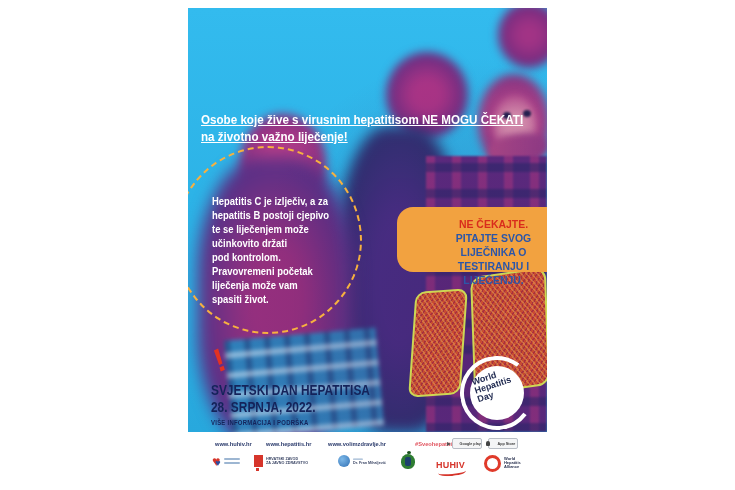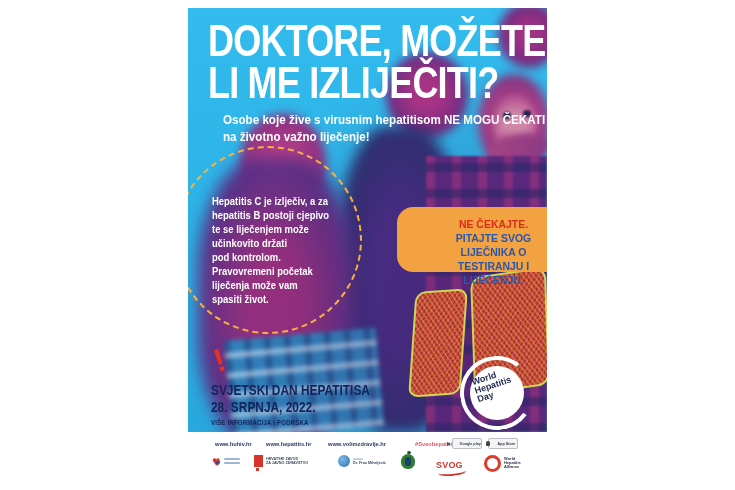--- a/index.html
+++ b/index.html
@@ -45,21 +45,21 @@
   .lobe1 { left:2px; top:20px; width:48px; height:102px; border-radius:10px; transform:rotate(4deg) skewY(-8deg); }
   .lobe2 { left:62px; top:2px;  width:72px; height:114px; border-radius:12px; transform:rotate(-2deg) skewY(-6deg); }
 
   
   .dash-circle { position:absolute; left:-14px; top:138px; width:184px; height:184px;
     border:2px dashed #f7b13f; border-radius:50%; }
 
   
   .title { position:absolute; left:20px; top:12px; color:#ffffff; font-weight:700; font-size:45px; }
   .tline { display:block; white-space:nowrap; transform:scaleX(0.8); transform-origin:0 0; line-height:42px; letter-spacing:-1px; }
-  .subtitle { position:absolute; left:35px; top:104px; color:#ffffff; font-weight:700; font-size:12.5px; }
+  .subtitle { position:absolute; left:13px; top:104px; color:#ffffff; font-weight:700; font-size:12.5px;text-decoration:underline; }
   .sline { display:block; white-space:nowrap; transform:scaleX(0.93); transform-origin:0 0; line-height:16.5px; }
   .info { position:absolute; left:24px; top:186px; color:#ffffff; font-weight:700; font-size:10.5px; }
   .iline { display:block; white-space:nowrap; transform:scaleX(0.9); transform-origin:0 0; line-height:14px; }
 
   
   .cta { position:absolute; left:209px; top:199px; width:150px; height:65px; background:#f2a240;
     border-radius:16px 0 0 16px; box-sizing:border-box; padding-top:10px; text-align:center;
     font-weight:700; font-size:11px;padding-left:43px; }
   .cta span { display:block; line-height:14px; transform:scaleX(0.95); }
   .cta .c-red { color:#d92c1c; }
@@ -143,24 +143,20 @@
     <div class="plaid-left"></div>
     <div class="photo-vignette"></div>
 
     <div class="liver">
       <div class="lobe lobe1"></div>
       <div class="lobe lobe2"></div>
     </div>
 
     <div class="dash-circle"></div>
 
-    <div class="title">
-      <span class="tline">DOKTORE, MOŽETE</span>
-      <span class="tline">LI ME IZLIJEČITI?</span>
-    </div>
 
     <div class="subtitle">
       <span class="sline">Osobe koje žive s virusnim hepatitisom NE MOGU ČEKATI</span>
       <span class="sline">na životno važno liječenje!</span>
     </div>
 
     <div class="info">
       <span class="iline">Hepatitis C je izlječiv, a za</span>
       <span class="iline">hepatitis B postoji cjepivo</span>
       <span class="iline">te se liječenjem može</span>
@@ -235,21 +231,21 @@
         <span>Dr. Fran Mihaljević</span>
       </span>
     </div>
 
     <div class="plogo p4">
       <span class="apple-emblem"></span>
     </div>
 
     <div class="plogo p5">
       <span class="huhiv-wrap">
-        <span class="huhiv-txt">SVOG</span>
+        <span class="huhiv-txt">HUHIV</span>
         <span class="huhiv-swoosh"></span>
       </span>
     </div>
 
     <div class="plogo p6">
       <span class="wha-ring"></span>
       <span class="wha-text">
         <span>World</span>
         <span>Hepatitis</span>
         <span>Alliance</span>

